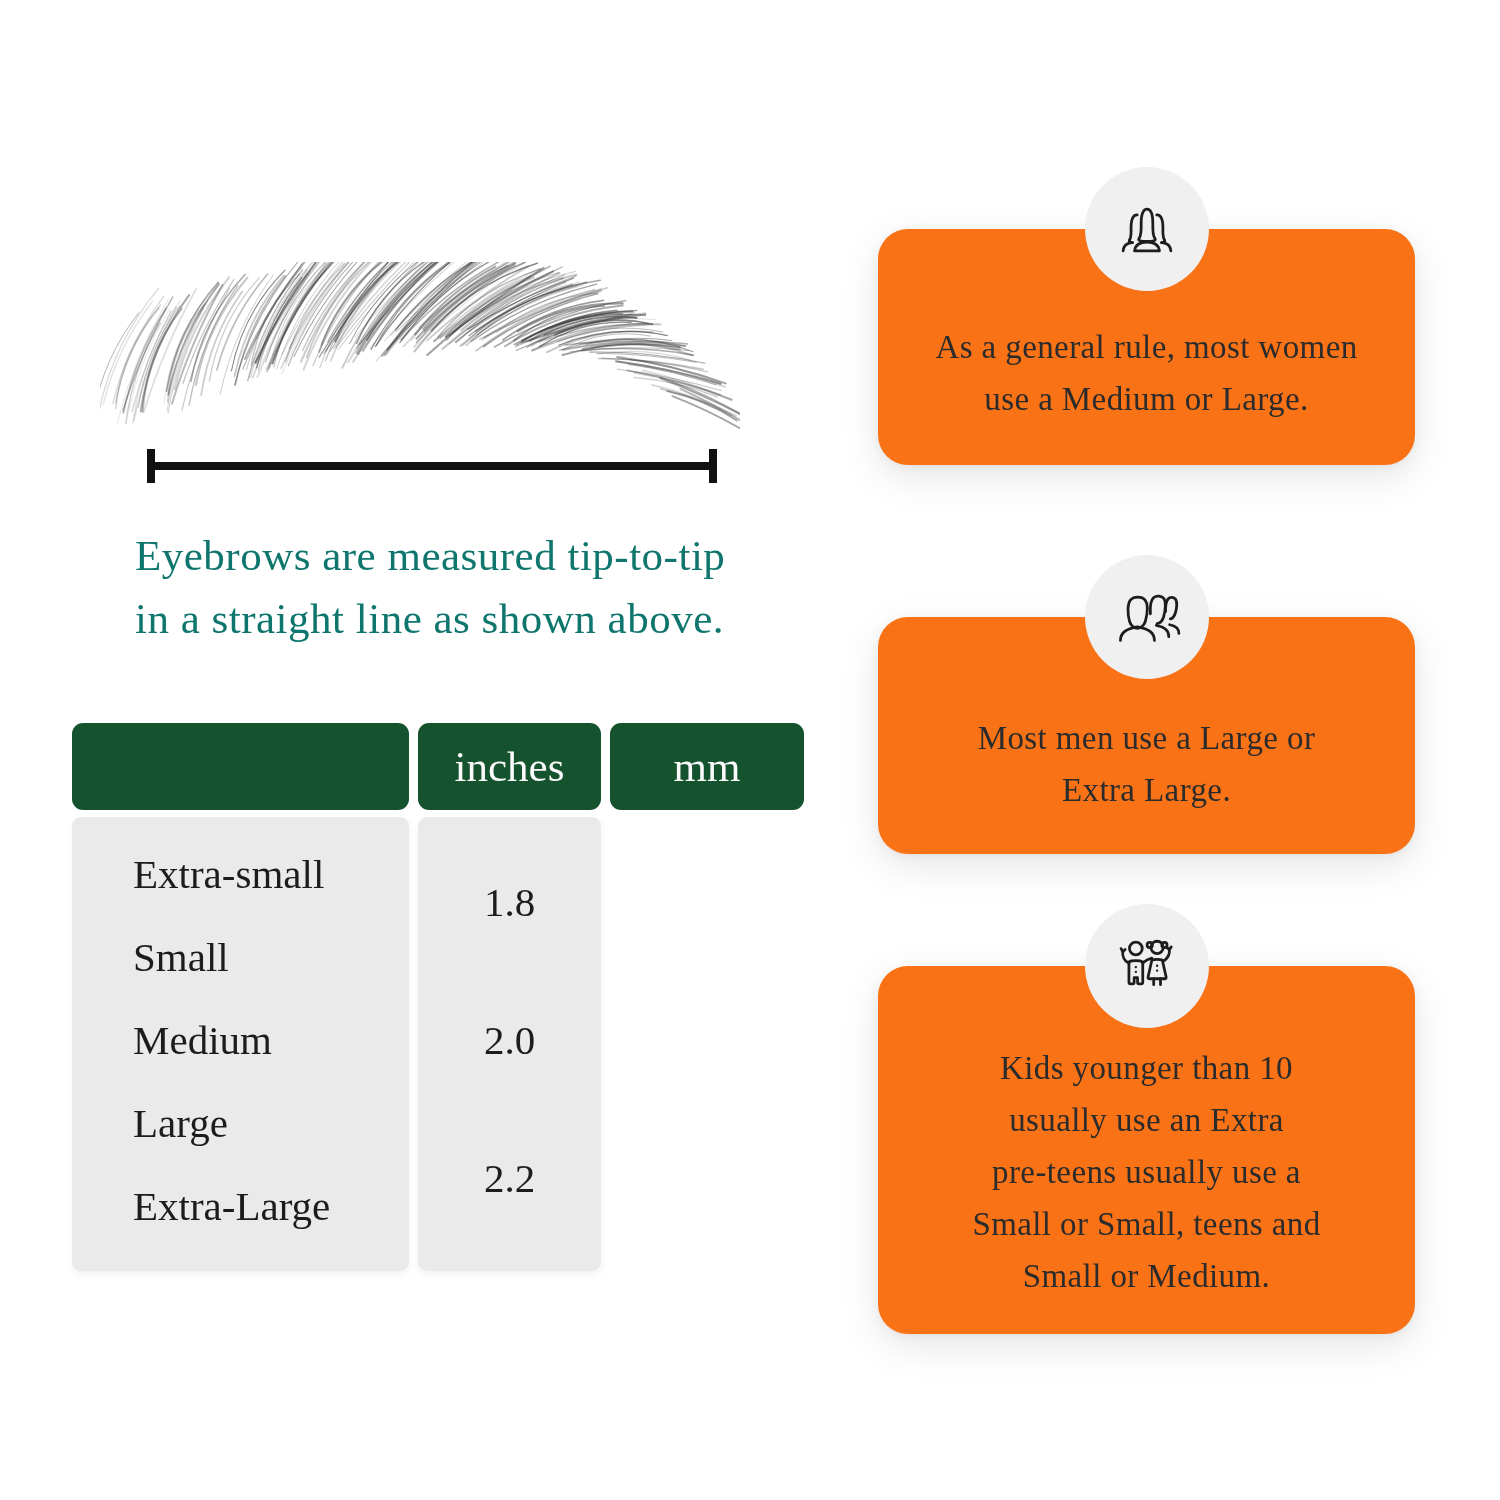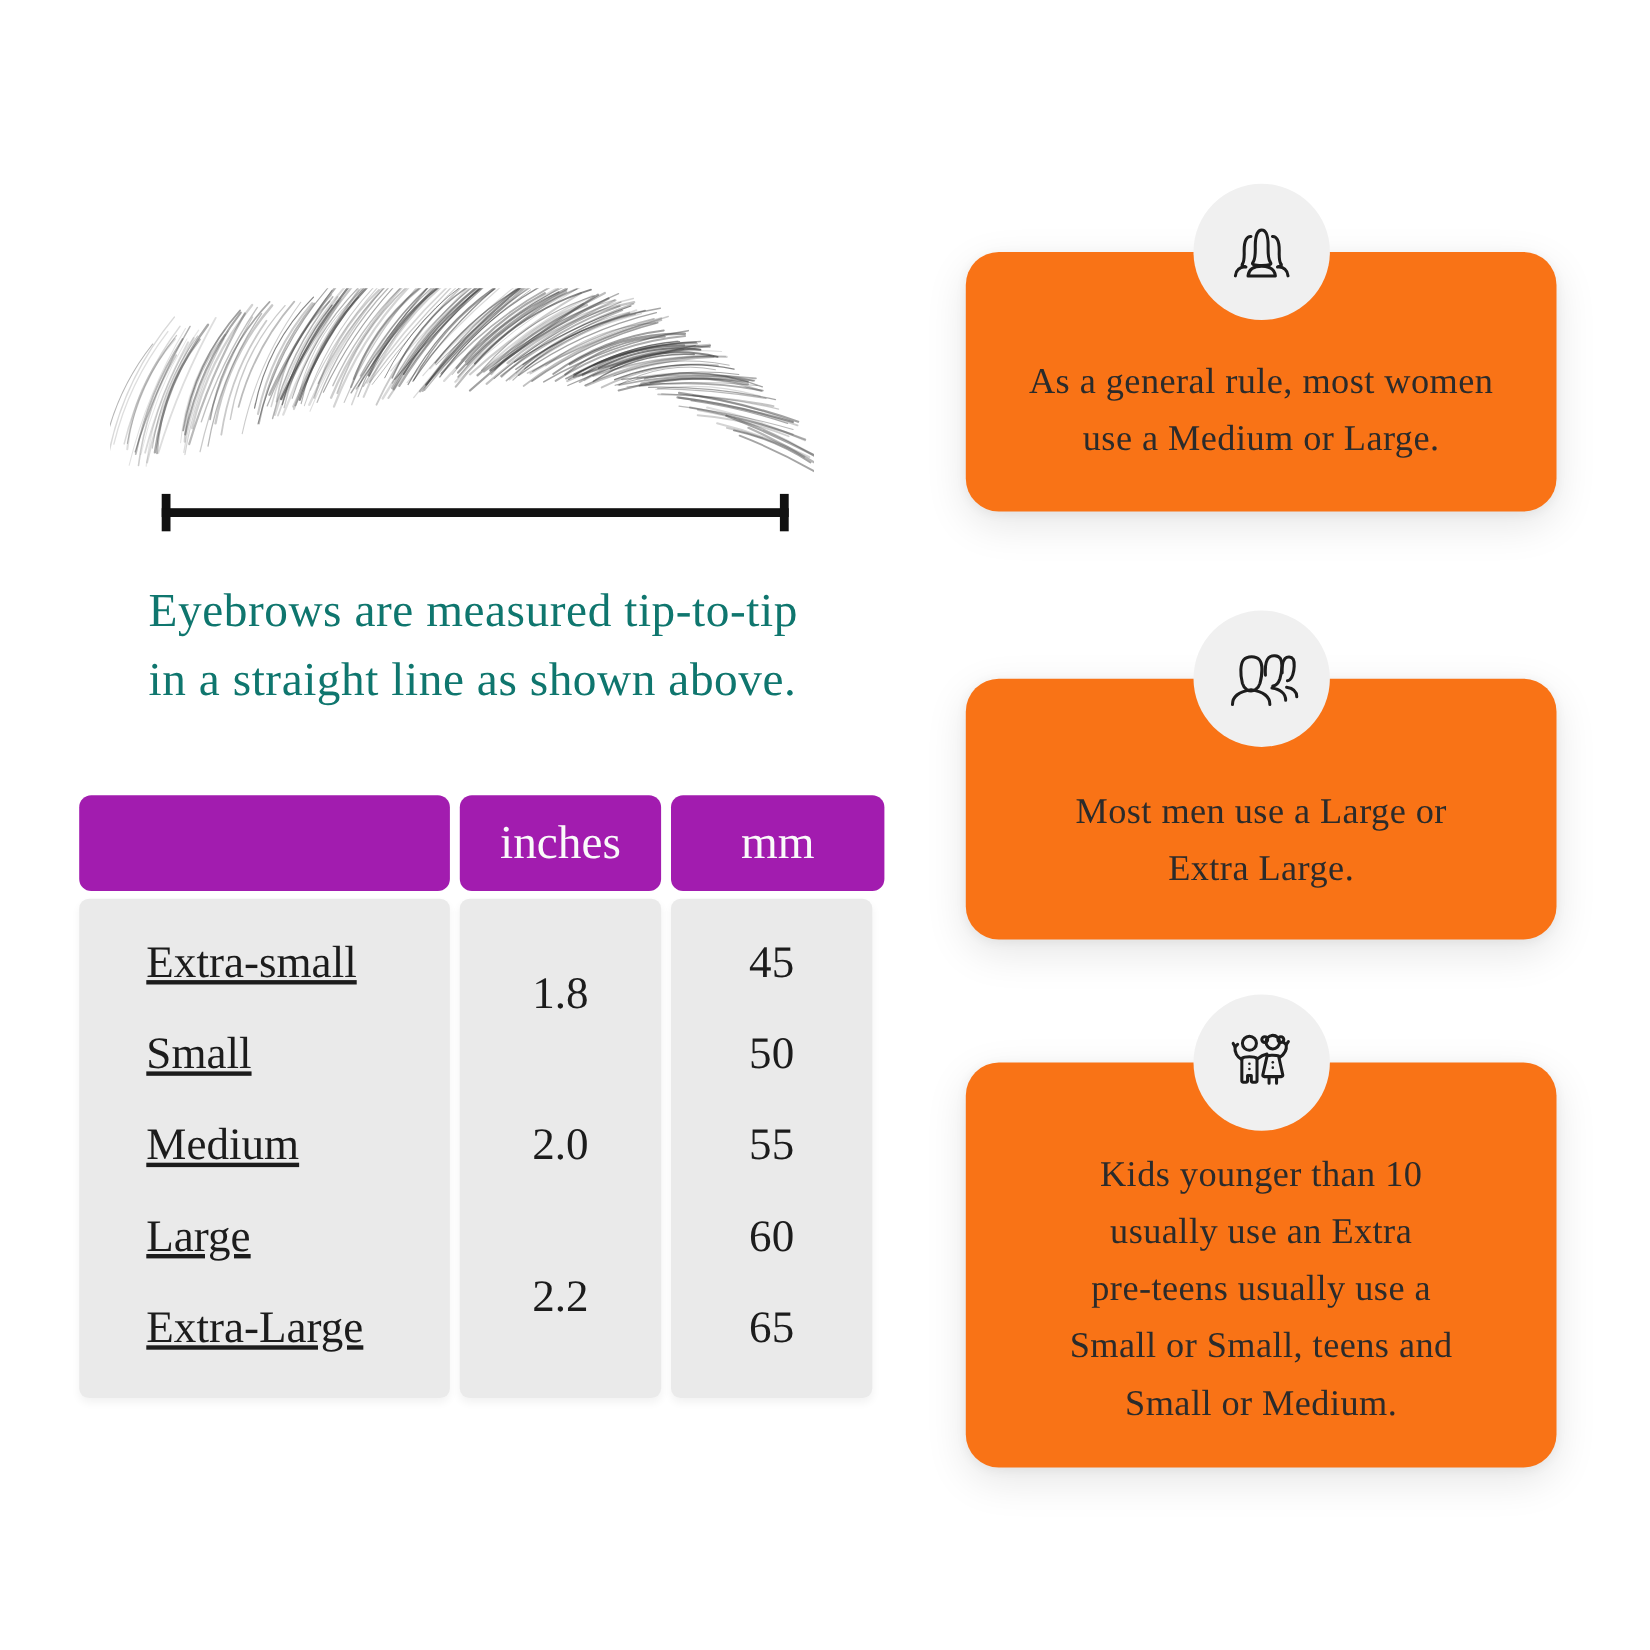--- a/index.html
+++ b/index.html
@@ -11,33 +11,33 @@
   #brow-svg{position:absolute;left:100px;top:262px;width:640px;height:180px;}
   #brow-svg path{fill:none;stroke:#333;stroke-linecap:round;}
   .measure-line{position:absolute;left:147px;top:449px;width:570px;height:34px;}
   .measure-line .bar{position:absolute;left:0;top:13px;width:100%;height:8px;background:#111;}
   .measure-line .cap{position:absolute;top:0;width:8px;height:34px;background:#111;}
   .measure-line .cap.left{left:0;}
   .measure-line .cap.right{right:0;}
   .caption{position:absolute;left:135px;top:524px;font-size:43px;line-height:63px;color:#0f766e;letter-spacing:.5px;}
   
   .size-table{position:absolute;left:72px;top:723px;width:721px;height:548px;}
-  .th{position:absolute;top:0;height:87px;background:#a21caf;border-radius:11px;
+  .th{position:absolute;top:0;height:87px;background:#14532d;border-radius:11px;
       display:flex;align-items:center;justify-content:center;color:#fafafa;font-size:43px;}
   .th.c1{left:0;width:337px;}
   .th.c2{left:346px;width:183px;}
   .th.c3{left:538px;width:194px;}
   .col{position:absolute;top:94px;height:454px;background:#eaeaea;border-radius:9px;
       display:flex;flex-direction:column;justify-content:space-between;padding:16px 0 24px 0;
       box-sizing:border-box;box-shadow:0 4px 8px rgba(0,0,0,0.05);}
   .col.c1{left:0;width:337px;}
   .col.c2{left:346px;width:183px;}
   .col.c3{left:538px;width:183px;}
   .cell{flex:1;display:flex;align-items:center;font-size:41px;color:#1c1c1c;}
-  .col.c1 .cell{padding-left:61px;text-decoration:underline;}
+  .col.c1 .cell{padding-left:61px;}
   .col.c2 .cell,.col.c3 .cell{justify-content:center;}
   
   .card{position:absolute;left:878px;width:537px;background:#f97316;border-radius:30px;
         box-shadow:0 12px 38px rgba(0,0,0,0.10),0 2px 10px rgba(0,0,0,0.05);
         display:flex;flex-direction:column;align-items:center;justify-content:center;box-sizing:border-box;}
   .card.c1{top:229px;height:236px;padding-top:52px;}
   .card.c2{top:617px;height:237px;padding-top:56px;}
   .card.c3{top:966px;height:368px;padding-top:44px;}
   .badge{position:absolute;left:50%;transform:translateX(-50%);top:-62px;width:124px;height:124px;
          border-radius:50%;background:#f0f0f0;display:flex;align-items:center;justify-content:center;}
@@ -295,27 +295,20 @@
       <div class="cell">Small</div>
       <div class="cell">Medium</div>
       <div class="cell">Large</div>
       <div class="cell">Extra-Large</div>
     </div>
     <div class="col c2">
       <div class="cell">1.8</div>
       <div class="cell">2.0</div>
       <div class="cell">2.2</div>
     </div>
-    <div class="col c3">
-      <div class="cell">45</div>
-      <div class="cell">50</div>
-      <div class="cell">55</div>
-      <div class="cell">60</div>
-      <div class="cell">65</div>
-    </div>
   </div>
 
   <div class="card c1">
     <div class="badge">
       <svg viewBox="0 0 64 64">
         <path d="M15.5 42.5 C17.5 39.5 17 34 17 30.5 C17 22 19.5 18.5 22.8 18.8"></path>
         <path d="M15.5 42.5 C14.7 43.9 15.9 44.6 18.5 44.9"></path>
         <path d="M9.5 52.5 C10 47.3 13.5 45.2 17.6 44.8"></path>
         <path d="M48.5 42.5 C46.5 39.5 47 34 47 30.5 C47 22 44.5 18.5 41.2 18.8"></path>
         <path d="M48.5 42.5 C49.3 43.9 48.1 44.6 45.5 44.9"></path>

